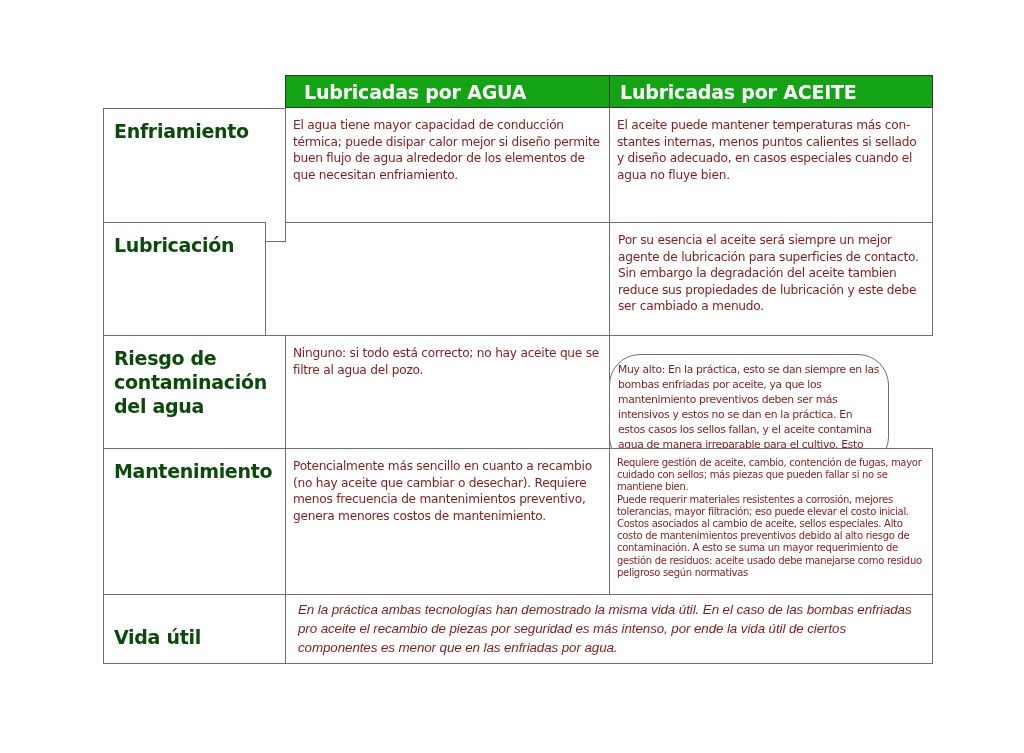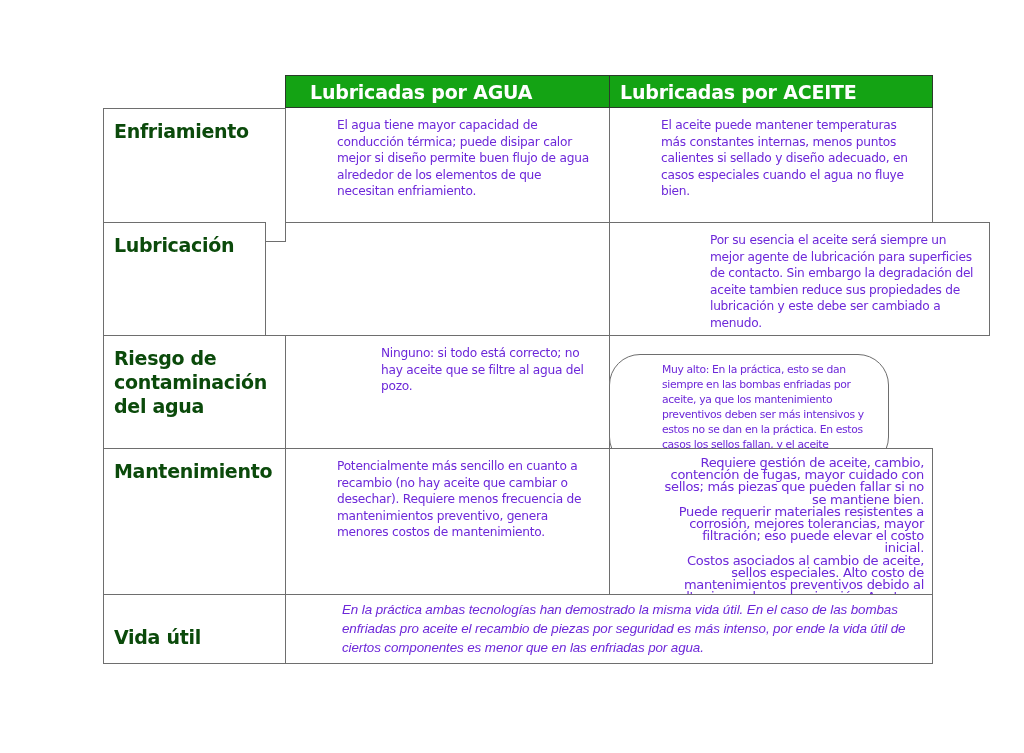--- a/index.html
+++ b/index.html
@@ -29,48 +29,46 @@
   .hdr {
     position: absolute;
     box-sizing: border-box;
     background: #14a314;
     border: 1px solid #2b3b2b;
     color: #ffffff;
     font-family: "DejaVu Sans", sans-serif;
     font-weight: bold;
     font-size: 19px;
     line-height: 32px;
-    padding-left: 24px;
+    padding-left: 18px;
     white-space: nowrap;
     letter-spacing: -0.2px;
   }
   .rowtitle {
     font-family: "DejaVu Sans", sans-serif;
     font-weight: bold;
     color: #0b4a0b;
     font-size: 19px;
     line-height: 24px;
     letter-spacing: -0.3px;
     padding: 10px 0 0 10px;
   }
   .txt {
     font-family: "DejaVu Sans", sans-serif;
     font-size: 12.2px;
     line-height: 16.5px;
-    color: #6d28d9;
+    color: #7f1d1d;
     padding: 9px 8px 0 7px;
     letter-spacing: -0.25px;
-    margin-left: 44px;
   }
   .txt.small {
-    font-size: 13px;
+    font-size: 10px;
     line-height: 12.2px;
     padding-top: 8px;
     letter-spacing: -0.3px;
-    text-align: right;
   }
   .txt.mid {
     font-size: 11.6px;
     line-height: 16px;
     letter-spacing: -0.35px;
   }
   .txt.life {
     font-family: "Liberation Sans", sans-serif;
     font-size: 13.4px;
     line-height: 19px;
@@ -94,28 +92,28 @@
   <div class="cell" style="left:285px; top:108px; width:325px; height:115px; border-top:none;">
     <div class="txt">El agua tiene mayor capacidad de conducción térmica; puede disipar calor mejor si diseño per­mite buen flujo de agua alrededor de los elemen­tos de que necesitan enfriamiento.</div>
   </div>
   <div class="cell" style="left:609px; top:108px; width:324px; height:115px; border-top:none;">
     <div class="txt">El aceite puede mantener temperaturas más con­stantes internas, menos puntos calientes si sellado y diseño adecuado, en casos especiales cuando el agua no fluye bien.</div>
   </div>
 
   <div class="cell" style="left:103px; top:222px; width:163px; height:114px;">
     <div class="rowtitle">Lubricación</div>
   </div>
-  <div class="cell" style="left:609px; top:222px; width:381px; height:114px;padding-left:48px;">
+  <div class="cell" style="left:609px; top:222px; width:324px; height:114px;">
     <div class="txt" style="padding-left:8px;">Por su esencia el aceite será siempre un mejor agente de lubricación para superficies de con­tacto. Sin embargo la degradación del aceite tambien reduce sus propiedades de lubricación y este debe ser cambiado a menudo.</div>
   </div>
 
   <div class="cell" style="left:103px; top:335px; width:183px; height:114px;">
     <div class="rowtitle" style="padding-top:10px; padding-right:6px;">Riesgo de contaminación del agua</div>
   </div>
-  <div class="cell" style="left:285px; top:335px; width:325px; height:114px;padding-left:44px;">
+  <div class="cell" style="left:285px; top:335px; width:325px; height:114px;">
     <div class="txt">Ninguno: si todo está correcto; no hay aceite que se filtre al agua del pozo.</div>
   </div>
   <div class="cell" style="left:609px; top:354px; width:280px; height:114px;border-radius:31px;">
     <div class="txt mid" style="padding-top:7px; padding-left:8px; font-size:10.8px; line-height:15px;">Muy alto: En la práctica, esto se dan siempre en las bombas enfriadas por aceite, ya que los mantenimiento preventivos deben ser más intensivos y estos no se dan en la práctica. En estos casos los sellos fallan, y el aceite  contamina agua de manera irreparable para el cultivo. Esto puede violar normas ambientales o de salud pública.</div>
   </div>
 
   <div class="cell" style="left:103px; top:448px; width:183px; height:147px;">
     <div class="rowtitle">Mantenimiento</div>
   </div>
   <div class="cell" style="left:285px; top:448px; width:325px; height:147px;">

